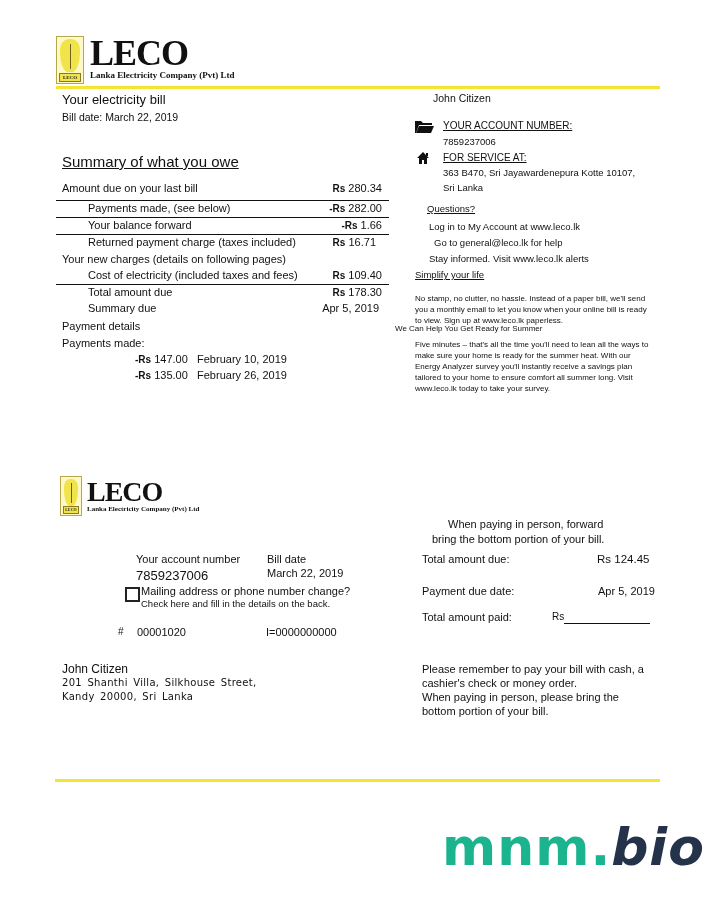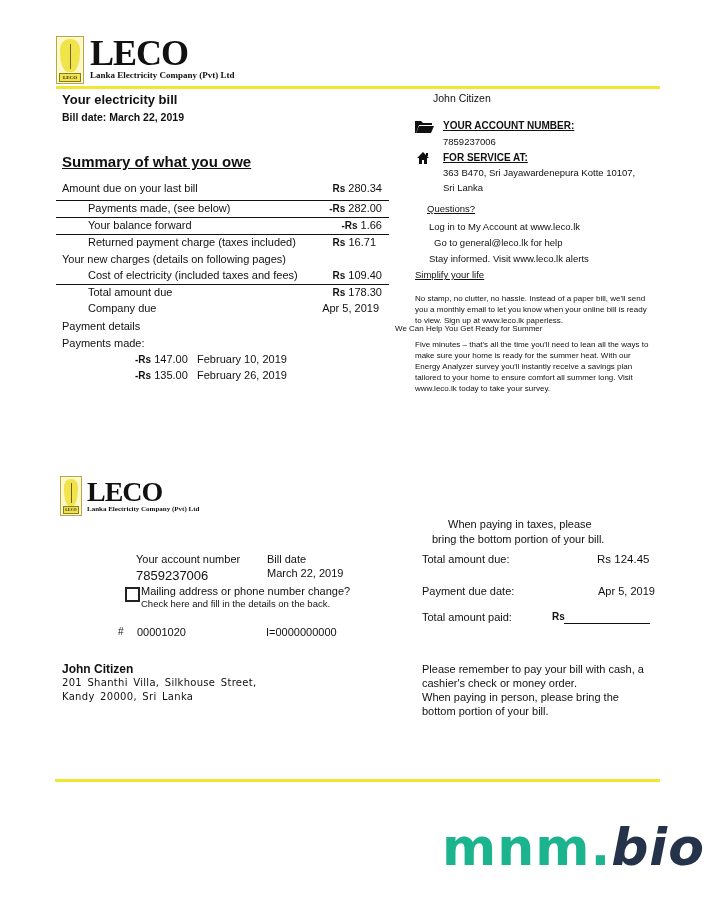--- a/index.html
+++ b/index.html
@@ -10,21 +10,21 @@
   .logo .badge { border:1px solid #b8a64a; background:#fff8c8; position:relative; }
   .logo .badge .island { position:absolute; left:3px; right:3px; top:2px; bottom:11px; background:#f1e44a;
         border-radius:45% 45% 40% 40% / 30% 30% 60% 60%; }
   .logo .badge .island::after { content:""; position:absolute; left:50%; top:15%; bottom:10%; width:1px; background:#6d6220; }
   .logo .badge .tag { position:absolute; left:2px; right:2px; bottom:1px; background:#f1e44a; border:1px solid #8a7a20;
         font-family:"Liberation Serif", serif; font-size:5px; font-weight:bold; text-align:center; line-height:7px; color:#222; }
   .logo .word { font-family:"Liberation Serif", serif; font-weight:bold; color:#111; letter-spacing:-1px; }
   .logo .sub { font-family:"Liberation Serif", serif; font-weight:bold; color:#111; }
   .yline { position:absolute; height:3px; background:#f3e632; }
   .t { font-family:"Liberation Sans", sans-serif; font-size:11px; }
-  .b { font-weight:bold; }
+  .b { font-weight:normal; }
   .u { text-decoration:underline; }
   .row { position:absolute; left:62px; width:320px; height:17px; font-family:"Liberation Sans", sans-serif; font-size:11px; }
   .row .lbl { position:absolute; top:2px; }
   .row .val { position:absolute; right:0; top:2px; }
   .hr { position:absolute; height:1px; background:#111; }
   .rs { font-weight:bold; font-size:10px; }
   .small { font-family:"Liberation Sans", sans-serif; font-size:8px; line-height:11px; color:#111; }
   .right-link { font-family:"Liberation Sans", sans-serif; font-size:9.5px; }
   .checkbox { position:absolute; width:11px; height:11px; border:2px solid #222; background:#fff; }
   .brand { position:absolute; font-family:"DejaVu Sans", sans-serif; font-weight:bold; font-size:52px; letter-spacing:1px; }
@@ -75,21 +75,21 @@
 <div class="row" style="top:267px;">
   <span class="lbl" style="left:26px;">Cost of electricity (included taxes and fees)</span>
   <span class="val"><span class="rs">Rs</span> <span>109.40</span></span>
 </div>
 <div class="hr" style="left:56px; top:284px; width:333px;"></div>
 <div class="row" style="top:284px;">
   <span class="lbl" style="left:26px;">Total amount due</span>
   <span class="val"><span class="rs">Rs</span> <span>178.30</span></span>
 </div>
 <div class="row" style="top:300px;">
-  <span class="lbl" style="left:26px;">Company due</span>
+  <span class="lbl" style="left:26px;">Summary due</span>
   <span class="val" style="right:3px;">Apr 5, 2019</span>
 </div>
 
 <div class="abs t" style="left:62px; top:320px;">Payment details</div>
 <div class="abs t" style="left:62px; top:337px;">Payments made:</div>
 <div class="abs t" style="left:135px; top:353px;">
   <span class="rs">-</span><span class="rs">Rs</span>
   <span>147.00</span>&nbsp;&nbsp;&nbsp;<span>February 10, 2019</span>
 </div>
 <div class="abs t" style="left:135px; top:369px;">
@@ -149,21 +149,21 @@
 <div class="abs t" style="left:141px; top:598px; font-size:9.5px;">Check here and fill in the details on the back.</div>
 
 <div class="abs t" style="left:118px; top:626px; font-size:10px;">#</div>
 <div class="abs t" style="left:137px; top:626px;">00001020</div>
 <div class="abs t" style="left:266px; top:626px;">I=0000000000</div>
 
 <div class="abs t b" style="left:62px; top:662px; font-size:12px;">John Citizen</div>
 <div class="abs" style="left:62px; top:677px; font-size:10px; letter-spacing:0.3px; word-spacing:2px;">201 Shanthi Villa, Silkhouse Street,</div>
 <div class="abs" style="left:62px; top:691px; font-size:10px; letter-spacing:0.3px; word-spacing:2px;">Kandy 20000, Sri Lanka</div>
 
-<div class="abs t" style="left:448px; top:518px;">When paying in taxes, please</div>
+<div class="abs t" style="left:448px; top:518px;">When paying in person, forward</div>
 <div class="abs t" style="left:432px; top:533px;">bring the bottom portion of your bill.</div>
 
 <div class="abs t" style="left:422px; top:553px;">Total amount due:</div>
 <div class="abs t" style="left:597px; top:553px; font-size:11.5px;">Rs 124.45</div>
 <div class="abs t" style="left:422px; top:585px;">Payment due date:</div>
 <div class="abs t" style="left:598px; top:585px;">Apr 5, 2019</div>
 <div class="abs t" style="left:422px; top:611px;">Total amount paid:</div>
 <div class="abs t b" style="left:552px; top:611px; font-size:10px;">Rs</div>
 <div class="abs" style="left:564px; top:622px; width:86px; border-bottom:1px solid #111; height:1px;"></div>
 

